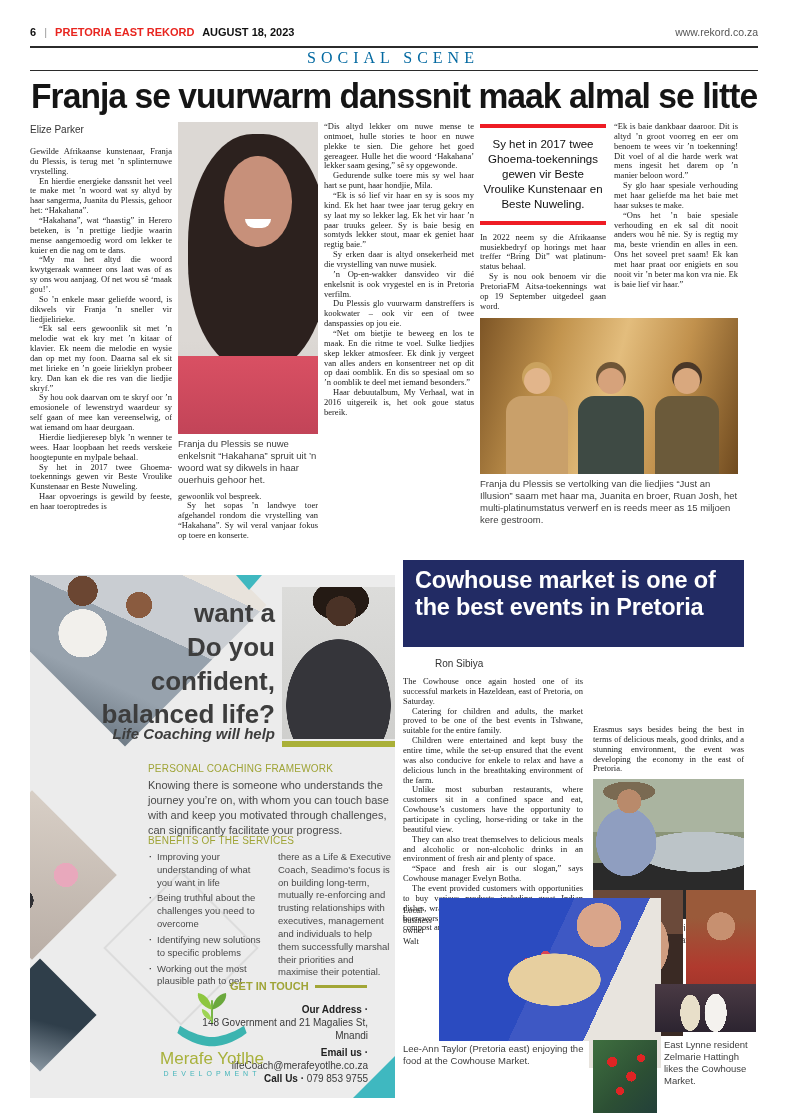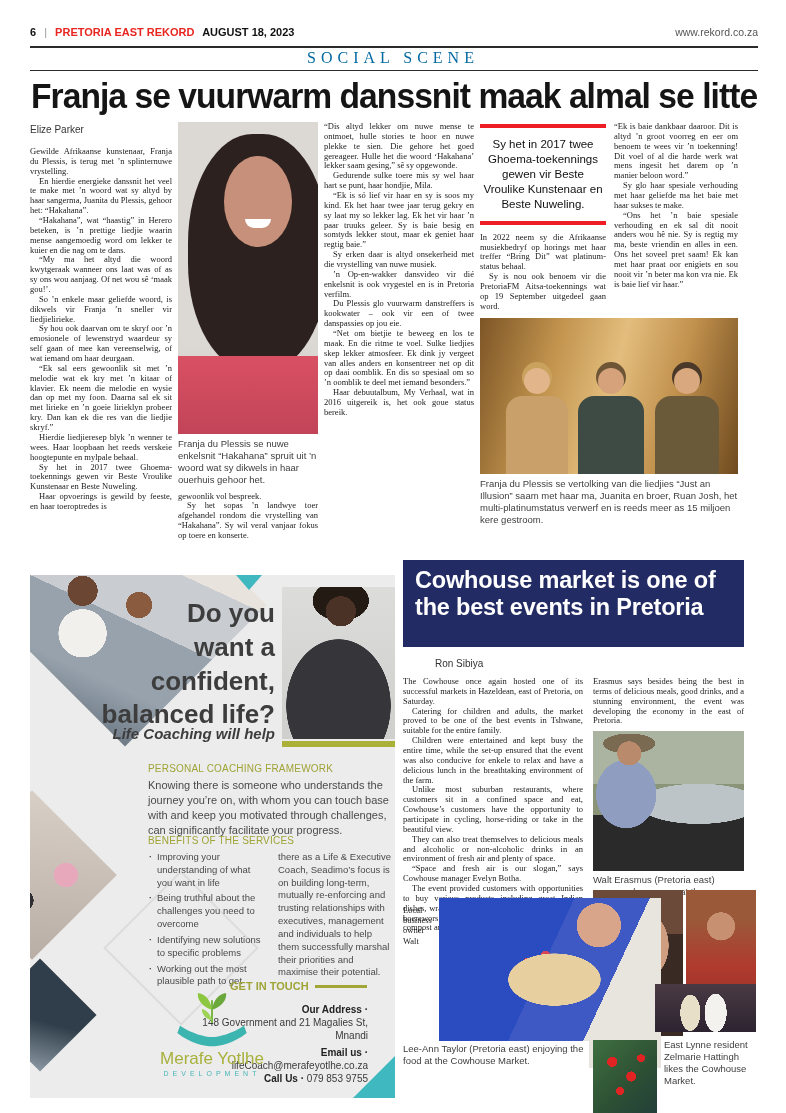--- a/index.html
+++ b/index.html
@@ -113,21 +113,21 @@
   .logo-name { font-size:17px; color:#a8b13b; margin-top:-2px; }
   .logo-sub { font-size:7px; letter-spacing:4px; color:#45b5ba; margin-top:1px; }
 
   
   .cowhouse { position:absolute; left:403px; top:560px; width:355px; height:553px; overflow:hidden; }
   .ch-title { width:341px; min-height:72px; background:#222b64; color:#fff; padding:7px 12px 25px;
               font-family:"Liberation Sans", sans-serif; font-weight:bold; font-size:23.5px;
               line-height:1.17; letter-spacing:-.2px; }
   .ch-byline { margin-top:11px; font-family:"Liberation Sans", sans-serif; font-size:10px; color:#333;padding-left:32px; }
   .ch-cols { display:flex; gap:10px; margin-top:8px; }
-  .ch-left { width:180px; } .ch-right { width:151px; }
+  .ch-left { width:180px; } .ch-right { width:151px;margin-top:48px; }
   .ch-caption { font-family:"Liberation Sans", sans-serif; font-size:9.5px; line-height:1.25; color:#3e3e3e; margin-top:3px; }
   .photo-braai { width:151px; height:140px; margin-top:5px;
                  background:radial-gradient(circle 12px at 24% 16%, #b98a6b 0 100%, transparent 101%),
                             radial-gradient(ellipse 26px 10px at 24% 9%, #7a6a52 0 100%, transparent 101%),
                             radial-gradient(ellipse 30px 34px at 22% 45%, #8f9ec0 0 100%, transparent 101%),
                             radial-gradient(ellipse 60px 20px at 70% 52%, #bcc4c8 0 100%, transparent 101%),
                             linear-gradient(#aab4a0 0 38%, #8a9478 38% 60%, #2a2a2a 60% 100%); }
   .ch-cont { position:absolute; left:0; top:345px; width:34px; font-size:8.5px; line-height:1.2; text-align:left; }
   .photo-leeann { position:absolute; left:36px; top:338px; width:222px; height:170px; z-index:2;
                   background:radial-gradient(circle 22px at 72% 16%, #d9a58a 0 100%, transparent 101%),
@@ -177,22 +177,22 @@
 
   <div class="columns">
     <div class="col col1">
       <div class="byline">Elize Parker</div>
       <div class="body">
           <p>Gewilde Afrikaanse kunstenaar, Franja du Plessis, is terug met ’n splinternuwe vrystelling.</p>
           <p>En hierdie energieke danssnit het veel te make met ’n woord wat sy altyd by haar sangerma, Juanita du Plessis, gehoor het: “Hakahana”.</p>
           <p>“Hakahana”, wat “haastig” in Herero beteken, is ’n prettige liedjie waarin mense aangemoedig word om lekker te kuier en die nag om te dans.</p>
           <p>“My ma het altyd die woord kwytgeraak wanneer ons laat was of as sy ons wou aanjaag. Of net wou sê ‘maak gou!’.</p>
           <p>So ’n enkele maar geliefde woord, is dikwels vir Franja ’n sneller vir liedjielirieke.</p>
+          <p>“Ek sal eers gewoonlik sit met ’n melodie wat ek kry met ’n kitaar of klavier. Ek neem die melodie en wysie dan op met my foon. Daarna sal ek sit met lirieke en ’n goeie lirieklyn probeer kry. Dan kan ek die res van die liedjie skryf.”</p>
           <p>Sy hou ook daarvan om te skryf oor ’n emosionele of lewenstryd waardeur sy self gaan of mee kan vereenselwig, of wat iemand om haar deurgaan.</p>
-          <p>“Ek sal eers gewoonlik sit met ’n melodie wat ek kry met ’n kitaar of klavier. Ek neem die melodie en wysie dan op met my foon. Daarna sal ek sit met lirieke en ’n goeie lirieklyn probeer kry. Dan kan ek die res van die liedjie skryf.”</p>
           <p>Hierdie liedjieresep blyk ’n wenner te wees. Haar loopbaan het reeds verskeie hoogtepunte en mylpale behaal.</p>
           <p>Sy het in 2017 twee Ghoema-toekennings gewen vir Beste Vroulike Kunstenaar en Beste Nuweling.</p>
           <p>Haar opvoerings is gewild by feeste, en haar toeroptredes is</p>
         </div>
     </div>
     <div class="col col2">
       <div class="photo photo-franja">
         <div class="f-hair"></div>
         <div class="f-face"></div>
         <div class="f-smile"></div>
@@ -258,22 +258,22 @@
   <div class="ad">
     <div class="dia dia-outline"></div>
     <div class="dia dia1"></div>
     <div class="dia dia2"></div>
     <div class="dia dia3"></div>
     <div class="tri-top"></div>
     <div class="tri-br"></div>
     <div class="ad-woman"></div>
     <div class="ad-bar"></div>
     <div class="ad-head">
+        <div>want a</div>
         <div>Do you</div>
-        <div>want a</div>
         <div>confident,</div>
         <div>balanced life?</div>
       </div>
     <div class="ad-sub">Life Coaching will help</div>
     <div class="ad-h2 fw-title">PERSONAL COACHING FRAMEWORK</div>
     <div class="fw-text">Knowing there is someone who understands the journey you’re on, with whom you can touch base with and keep you motivated through challenges, can significantly facilitate your progress.</div>
     <div class="ad-h2 ben-title">BENEFITS OF THE SERVICES</div>
     <div class="ben-cols">
       <ul>
           <li>Improving your understanding of what you want in life</li>

